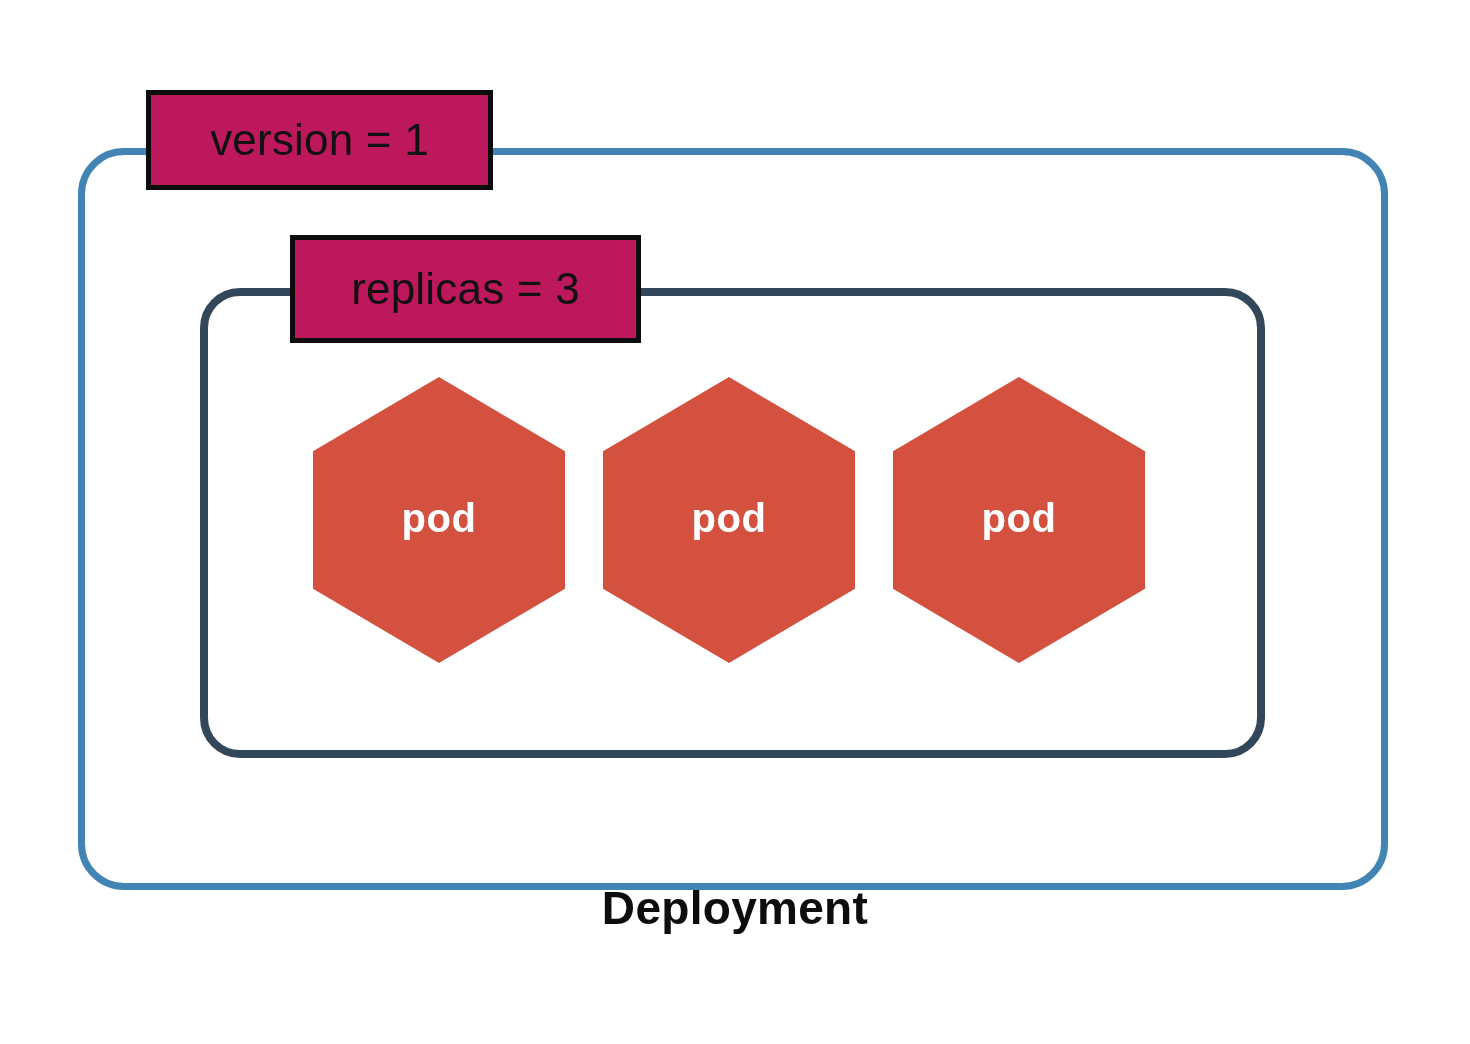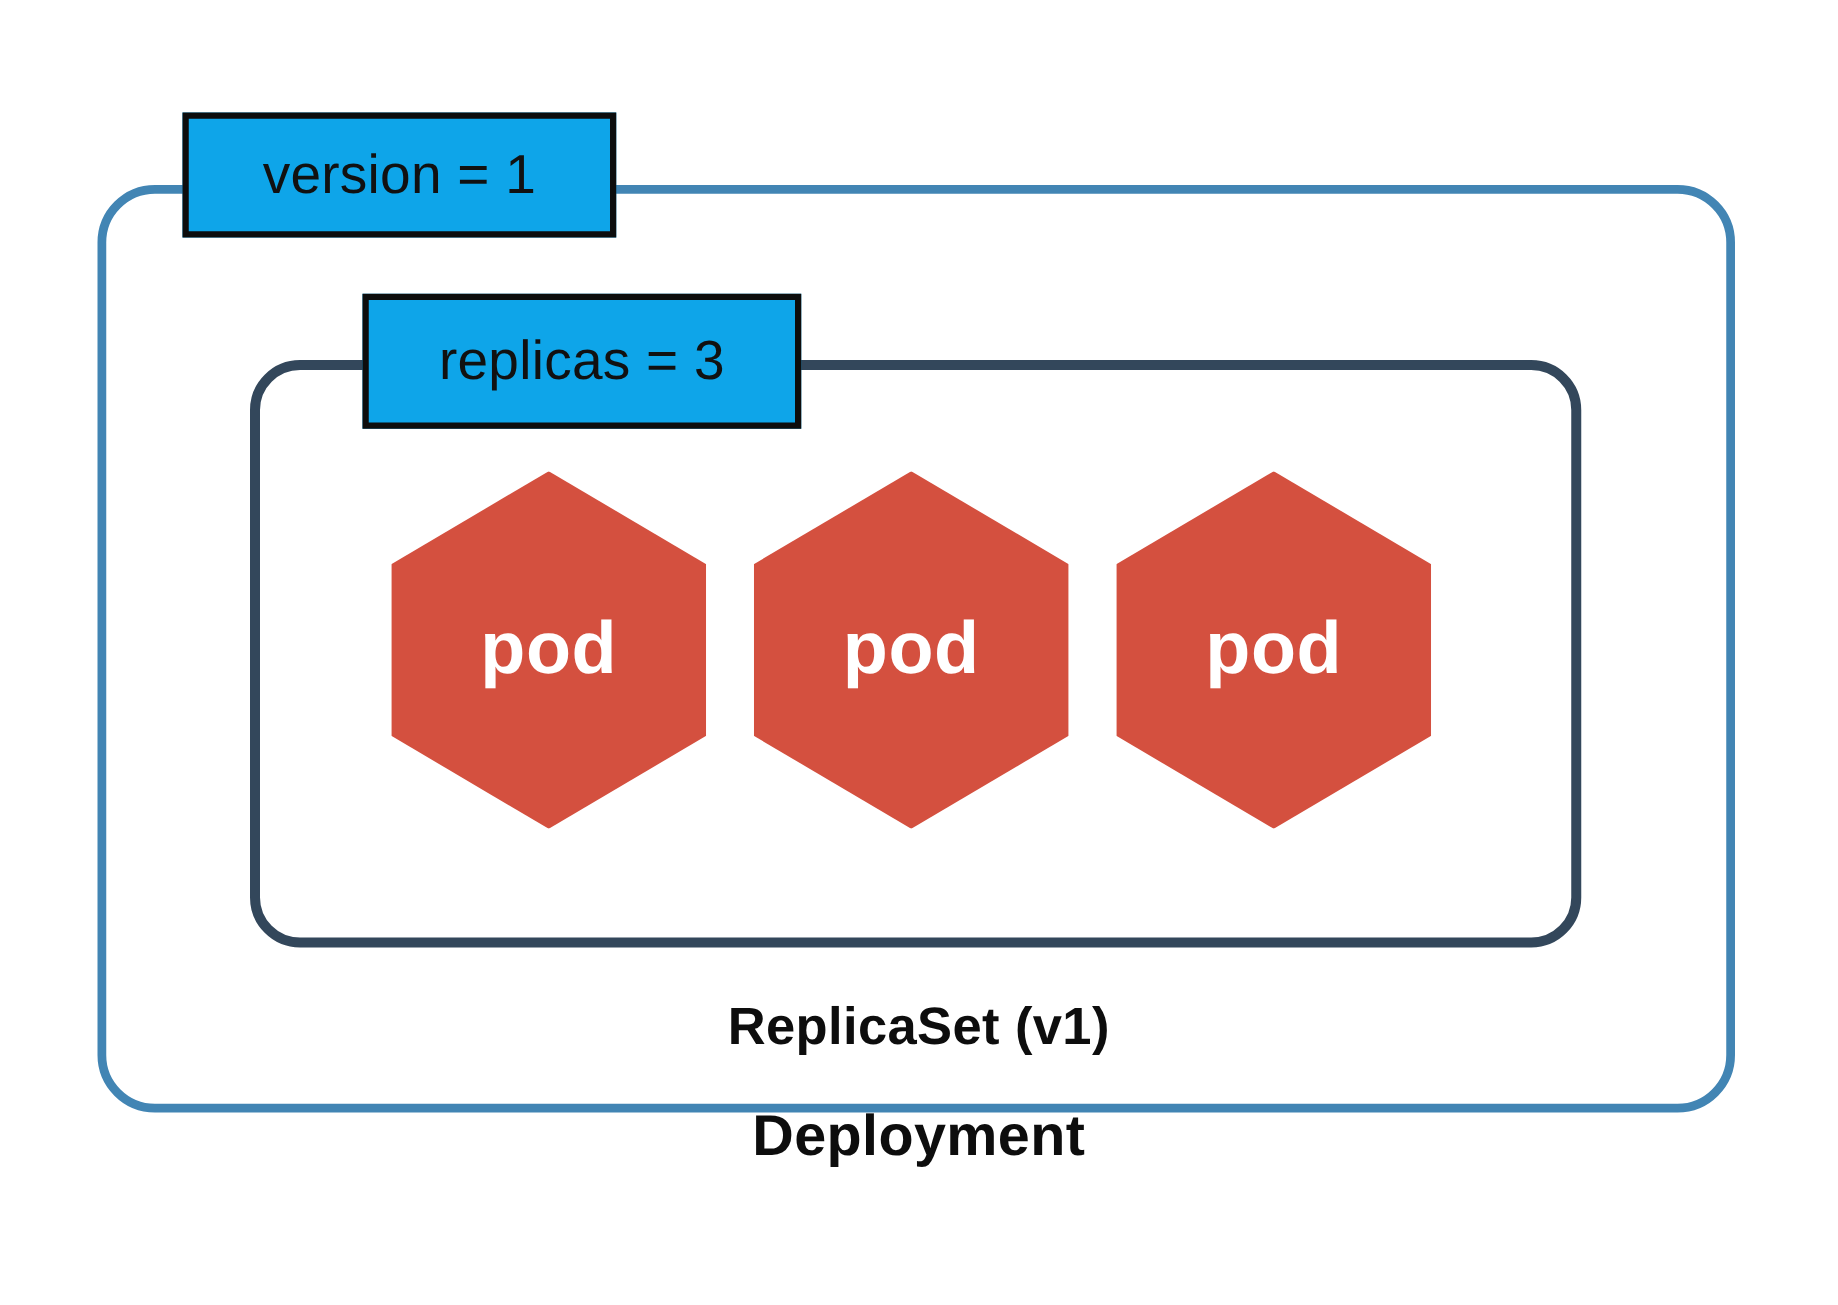--- a/index.html
+++ b/index.html
@@ -42,21 +42,21 @@
     box-sizing: border-box;
     border: 8px solid #33475b;
     border-radius: 40px;
     background: transparent;
   }
 
   
   .callout {
     position: absolute;
     box-sizing: border-box;
-    background: #0ea5e9;
+    background: #be185d;
     border: 5px solid #0d0d0d;
     display: flex;
     align-items: center;
     justify-content: center;
     color: #111111;
     font-weight: 400;
     letter-spacing: 0.2px;
     white-space: nowrap;
   }
   .callout-version {
@@ -94,21 +94,21 @@
     background: #d4503f;
     clip-path: polygon(50% 0%, 100% 26%, 100% 74%, 50% 100%, 0% 74%, 0% 26%);
     display: flex;
     align-items: center;
     justify-content: center;
   }
   .pod-hex-label {
     position: relative;
     top: -2px;
     color: #ffffff;
-    font-size: 59px;
+    font-size: 40px;
     font-weight: bold;
     letter-spacing: 0.5px;
     line-height: 1;
   }
 
   
   .caption {
     position: absolute;
     left: 0;
     width: 1470px;
@@ -145,17 +145,16 @@
     </div>
     <div class="pod-hex">
       <span class="pod-hex-label">pod</span>
     </div>
   </div>
 
   <div class="callout callout-version">version = 1</div>
 
   <div class="callout callout-replicas">replicas = 3</div>
 
-  <div class="caption caption-replicaset">ReplicaSet (v1)</div>
 
   <div class="caption caption-deployment">Deployment</div>
 
 </div>
 
 </body></html>

